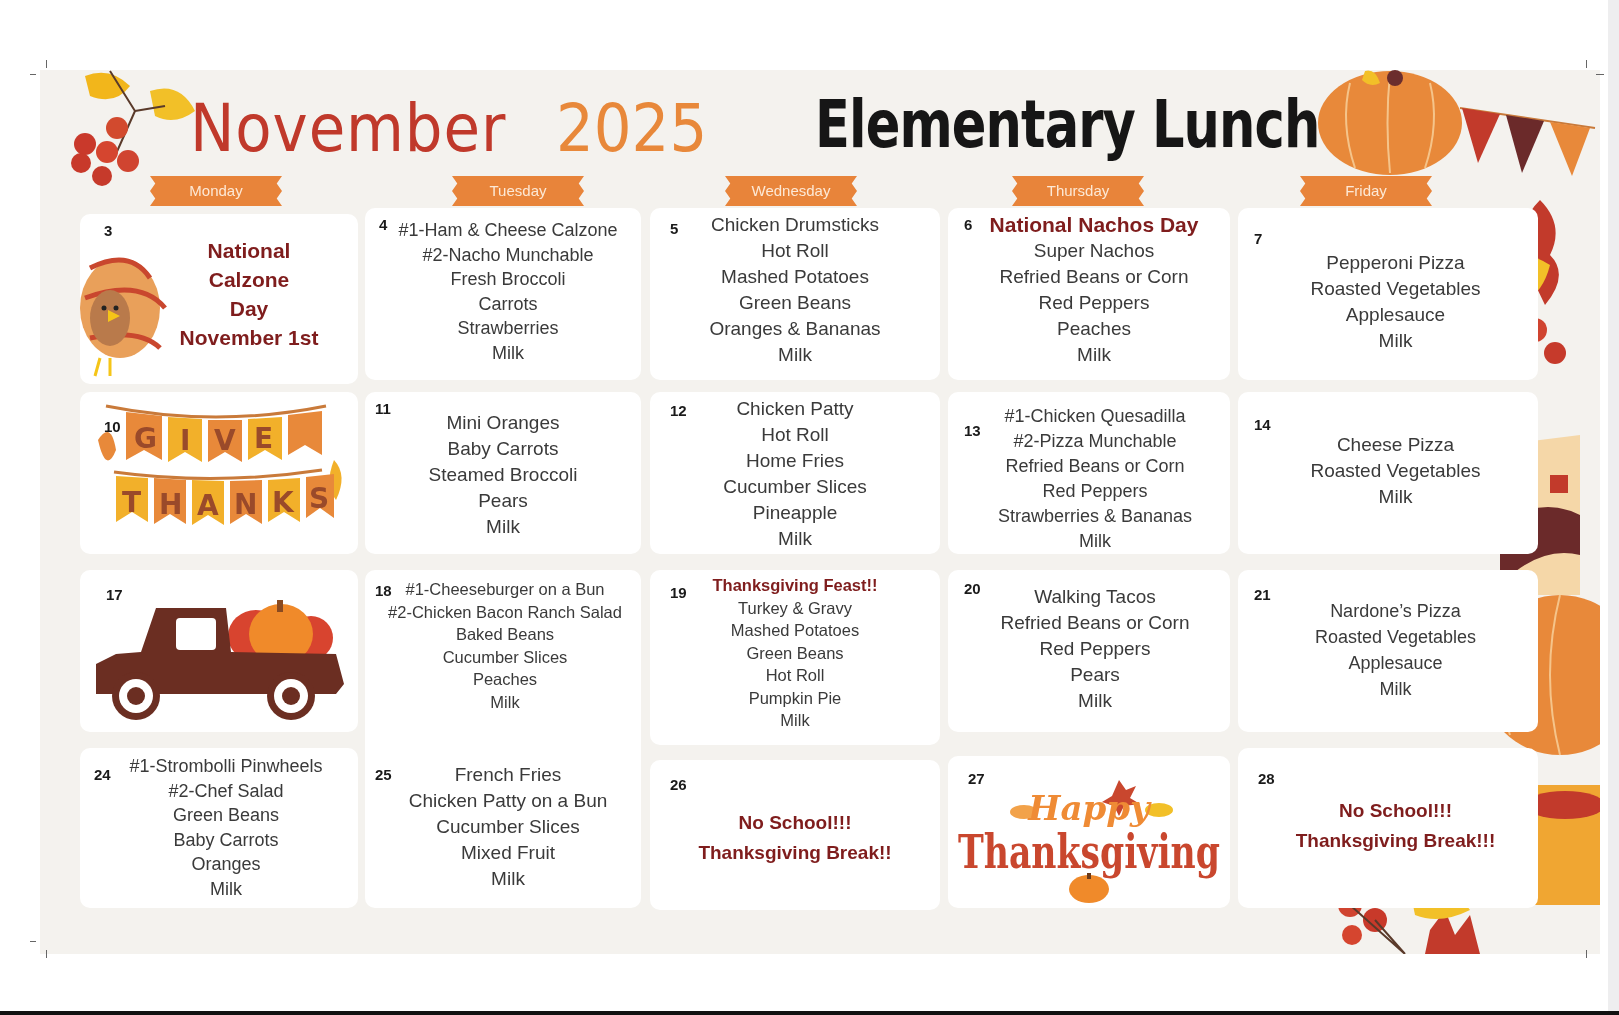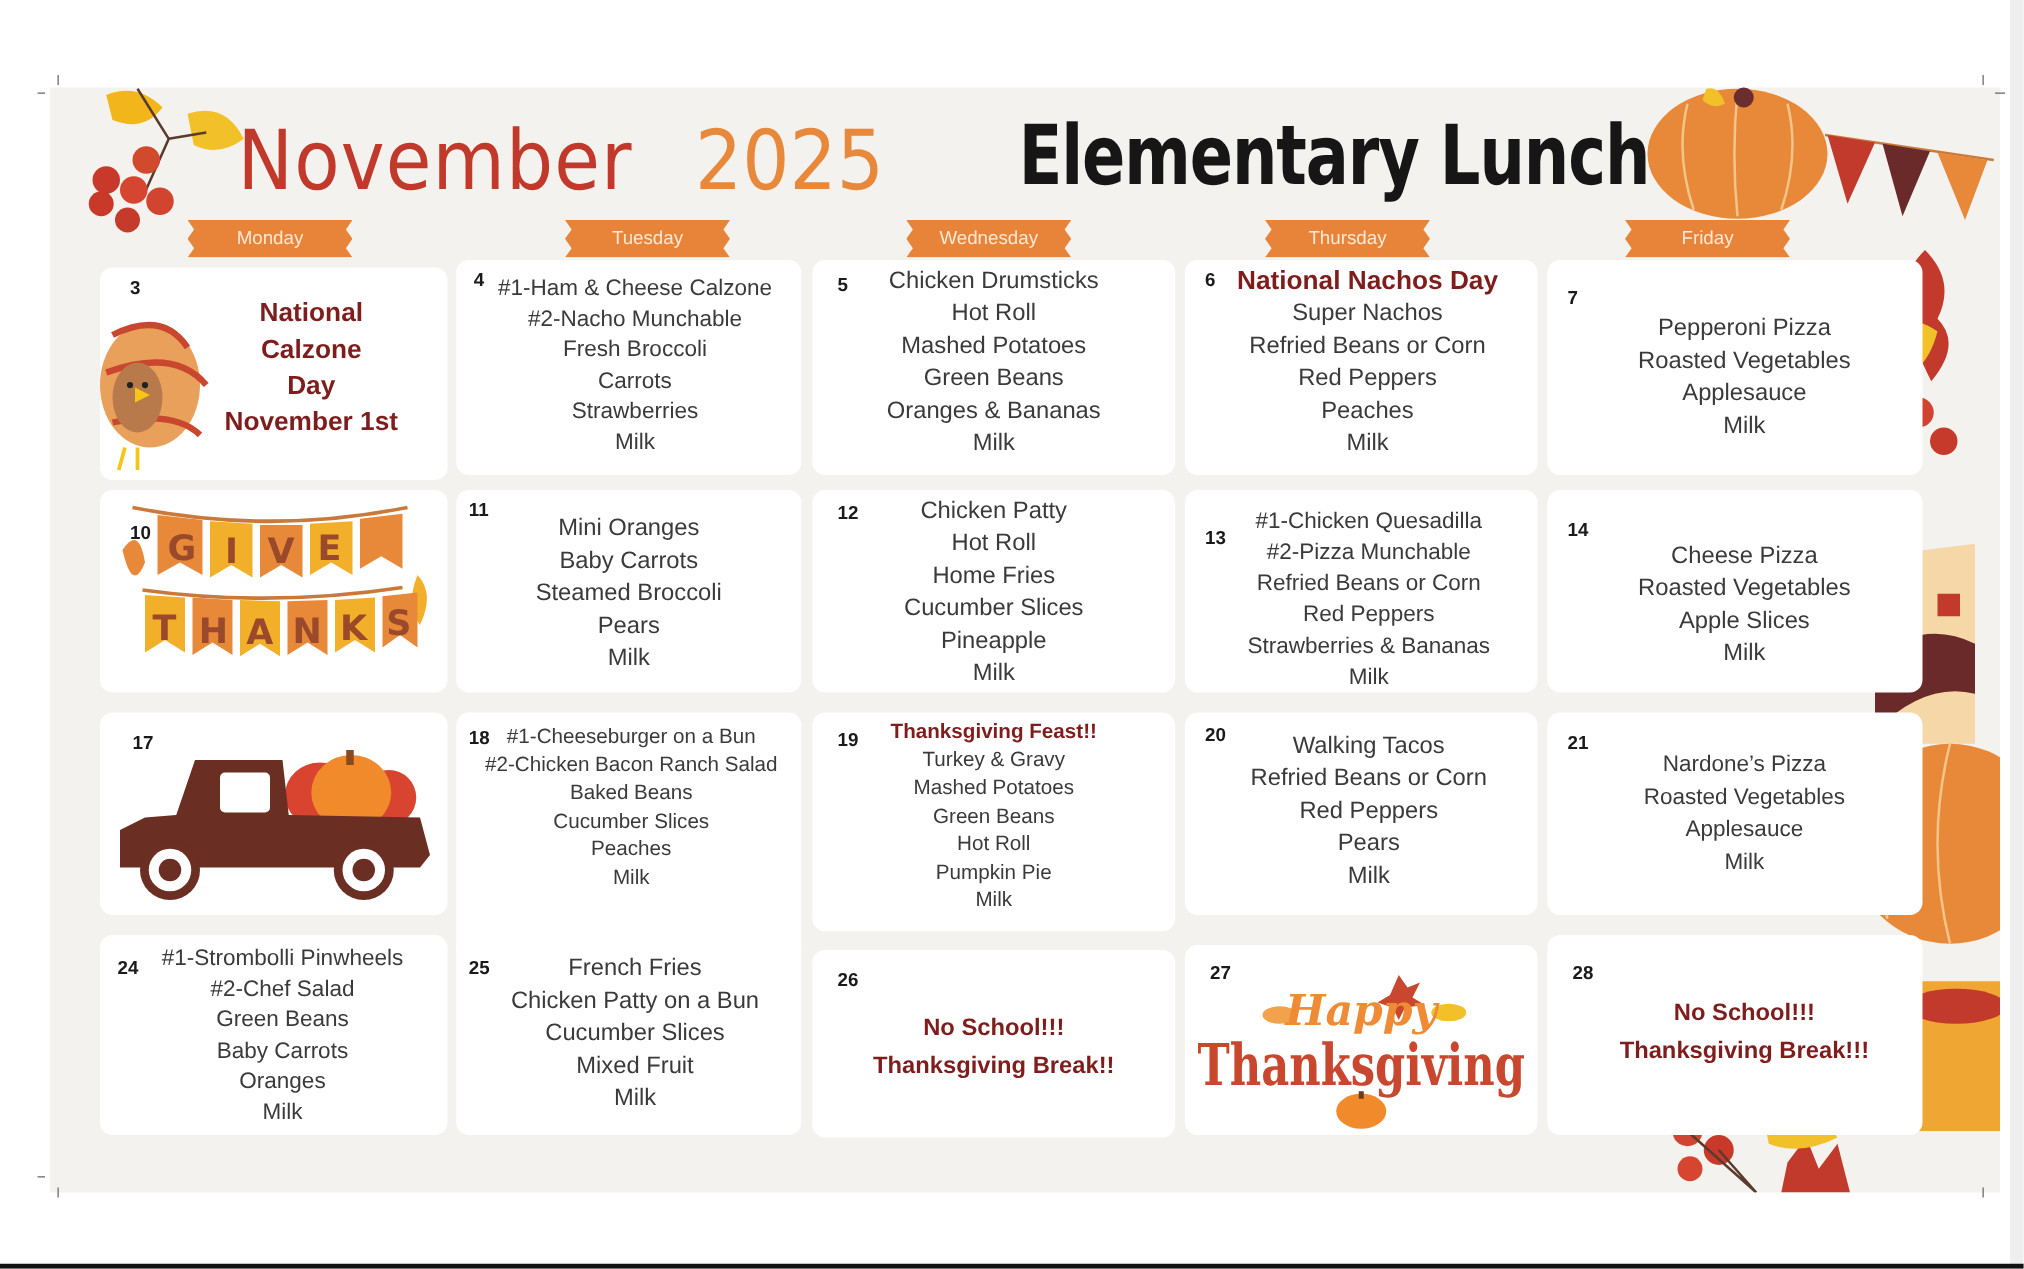--- a/index.html
+++ b/index.html
@@ -261,21 +261,20 @@
     <div>Strawberries &amp; Bananas</div>
     <div>Milk</div>
   </div>
 </div>
 
 <div class="cell" style="left:1238px;top:392px;width:300px;height:162px;">
   <span class="num" style="left:16px;top:20px;">14</span>
   <div class="items" style="top:40px;left:0;width:315px;font-size:19px;line-height:26px;">
     <div>Cheese Pizza</div>
     <div>Roasted Vegetables</div>
-    <div>Apple Slices</div>
     <div>Milk</div>
   </div>
 </div>
 
 <div class="cell" style="left:80px;top:570px;width:278px;height:162px;">
   <span class="num" style="left:26px;top:12px;">17</span>
   <svg style="position:absolute;left:6px;top:24px;" width="266" height="130">
     <ellipse cx="170" cy="42" rx="28" ry="26" fill="#d8442f"></ellipse>
     <ellipse cx="225" cy="44" rx="22" ry="22" fill="#d8442f"></ellipse>
     <ellipse cx="195" cy="40" rx="32" ry="30" fill="#f08a2a"></ellipse>

